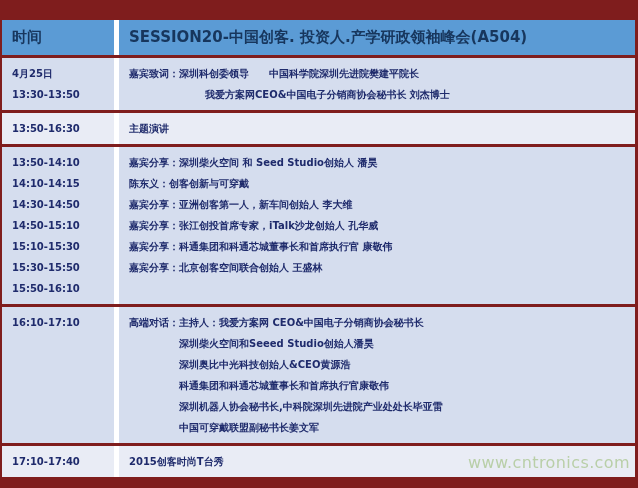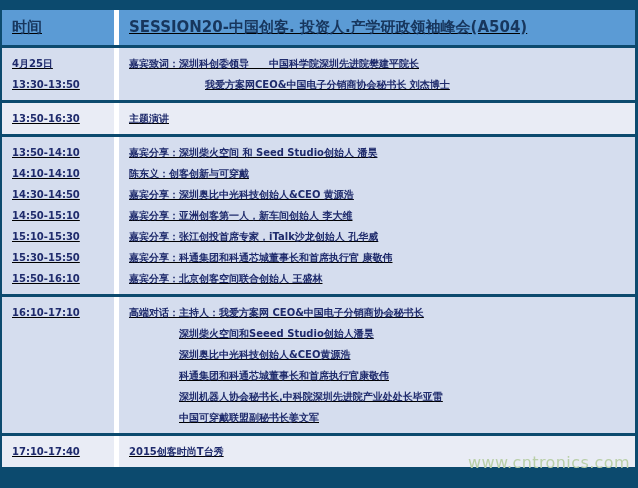--- a/index.html
+++ b/index.html
@@ -10,24 +10,23 @@
   body {
     width: 638px;
     height: 488px;
     font-family: "DejaVu Sans", "Liberation Sans", sans-serif;
     overflow: hidden;
   }
   #schedule-table {
     position: relative;
     width: 638px;
     height: 488px;
-    background: #0c4a6e;
+    background: #7f1d1d;
     box-sizing: border-box;
-    padding: 10px 3px 2px 2px;
-    text-decoration: underline;
+    padding: 20px 3px 2px 2px;
   }
   .row {
     display: flex;
     width: 633px;
     margin-bottom: 3px;
     box-sizing: border-box;
   }
   .cell-time {
     width: 112px;
     flex: 0 0 112px;
@@ -120,32 +119,31 @@
     </div>
     <div class="cell-gap"></div>
     <div class="cell-body">
       <div class="body-line">主题演讲</div>
     </div>
   </div>
 
   <div class="row row-body shade-a">
     <div class="cell-time">
       <div class="time-line">13:50-14:10</div>
-      <div class="time-line">14:10-14:10</div>
+      <div class="time-line">14:10-14:15</div>
       <div class="time-line">14:30-14:50</div>
       <div class="time-line">14:50-15:10</div>
       <div class="time-line">15:10-15:30</div>
       <div class="time-line">15:30-15:50</div>
       <div class="time-line">15:50-16:10</div>
     </div>
     <div class="cell-gap"></div>
     <div class="cell-body">
       <div class="body-line">嘉宾分享：深圳柴火空间 和 Seed Studio创始人 潘昊</div>
       <div class="body-line">陈东义：创客创新与可穿戴</div>
-      <div class="body-line">嘉宾分享：深圳奥比中光科技创始人&amp;CEO 黄源浩</div>
       <div class="body-line">嘉宾分享：亚洲创客第一人，新车间创始人 李大维</div>
       <div class="body-line">嘉宾分享：张江创投首席专家，iTalk沙龙创始人 孔华威</div>
       <div class="body-line">嘉宾分享：科通集团和科通芯城董事长和首席执行官 康敬伟</div>
       <div class="body-line">嘉宾分享：北京创客空间联合创始人 王盛林</div>
     </div>
   </div>
 
   <div class="row row-body shade-a">
     <div class="cell-time">
       <div class="time-line">16:10-17:10</div>

